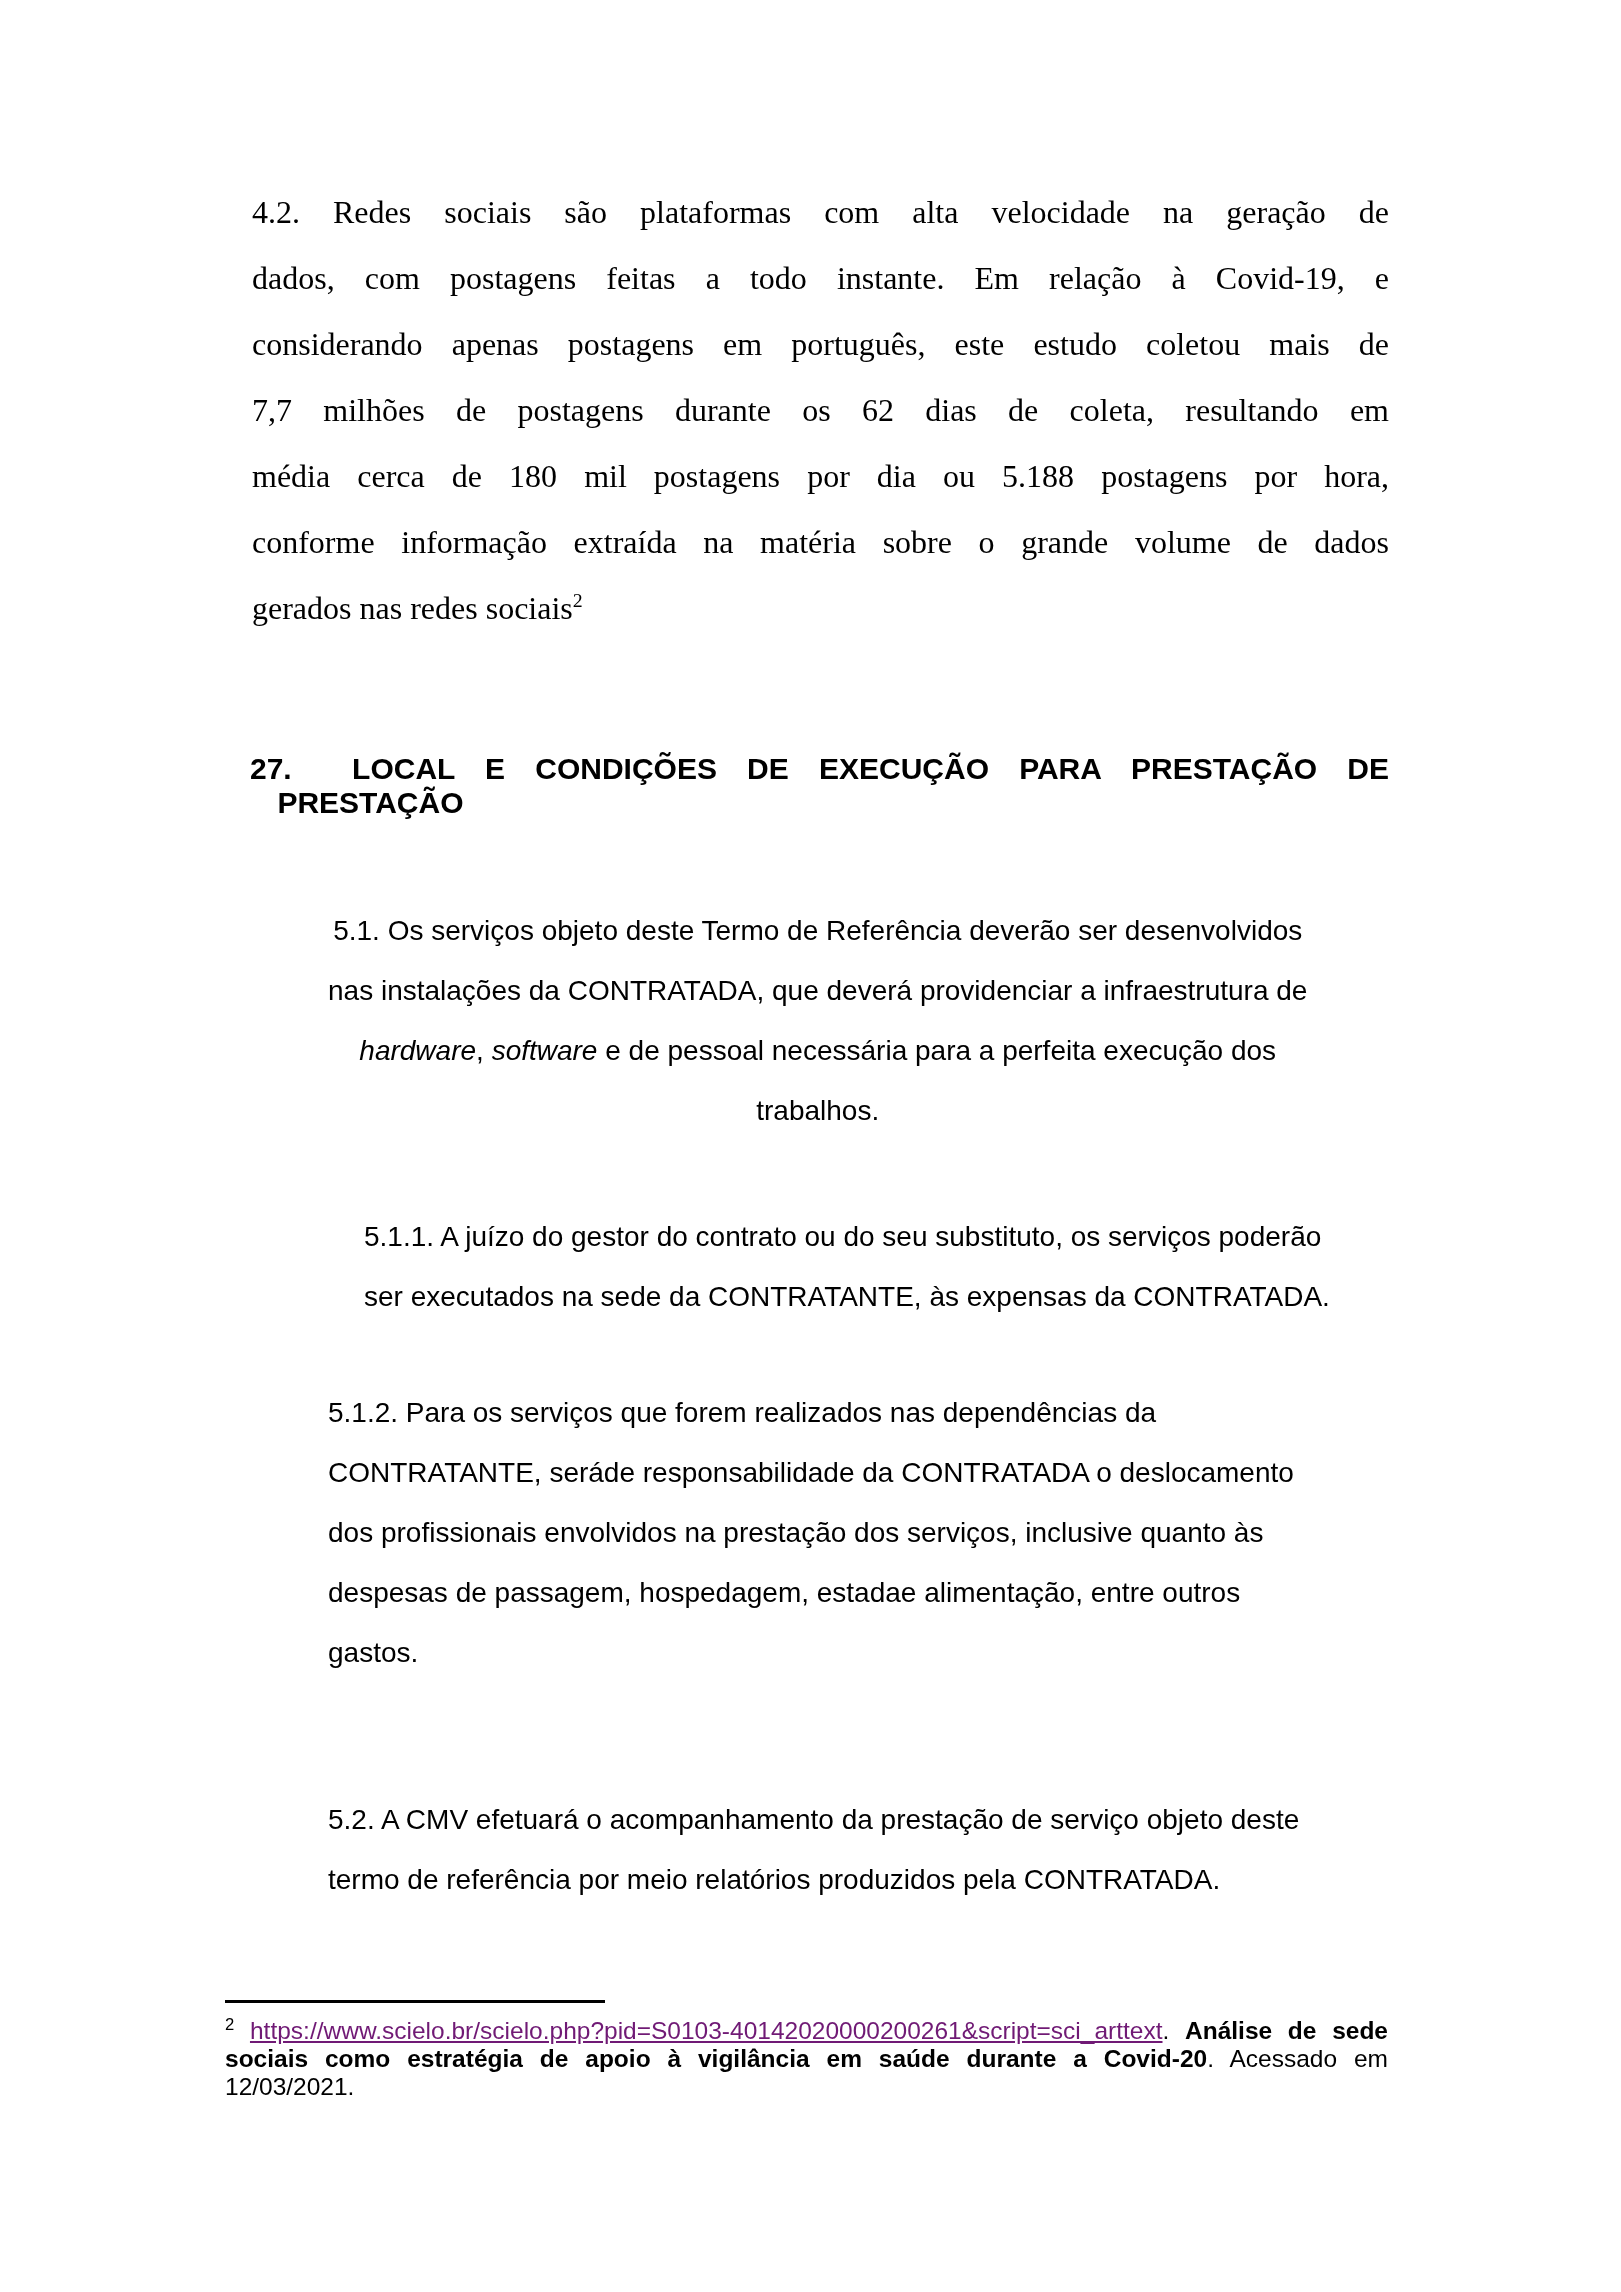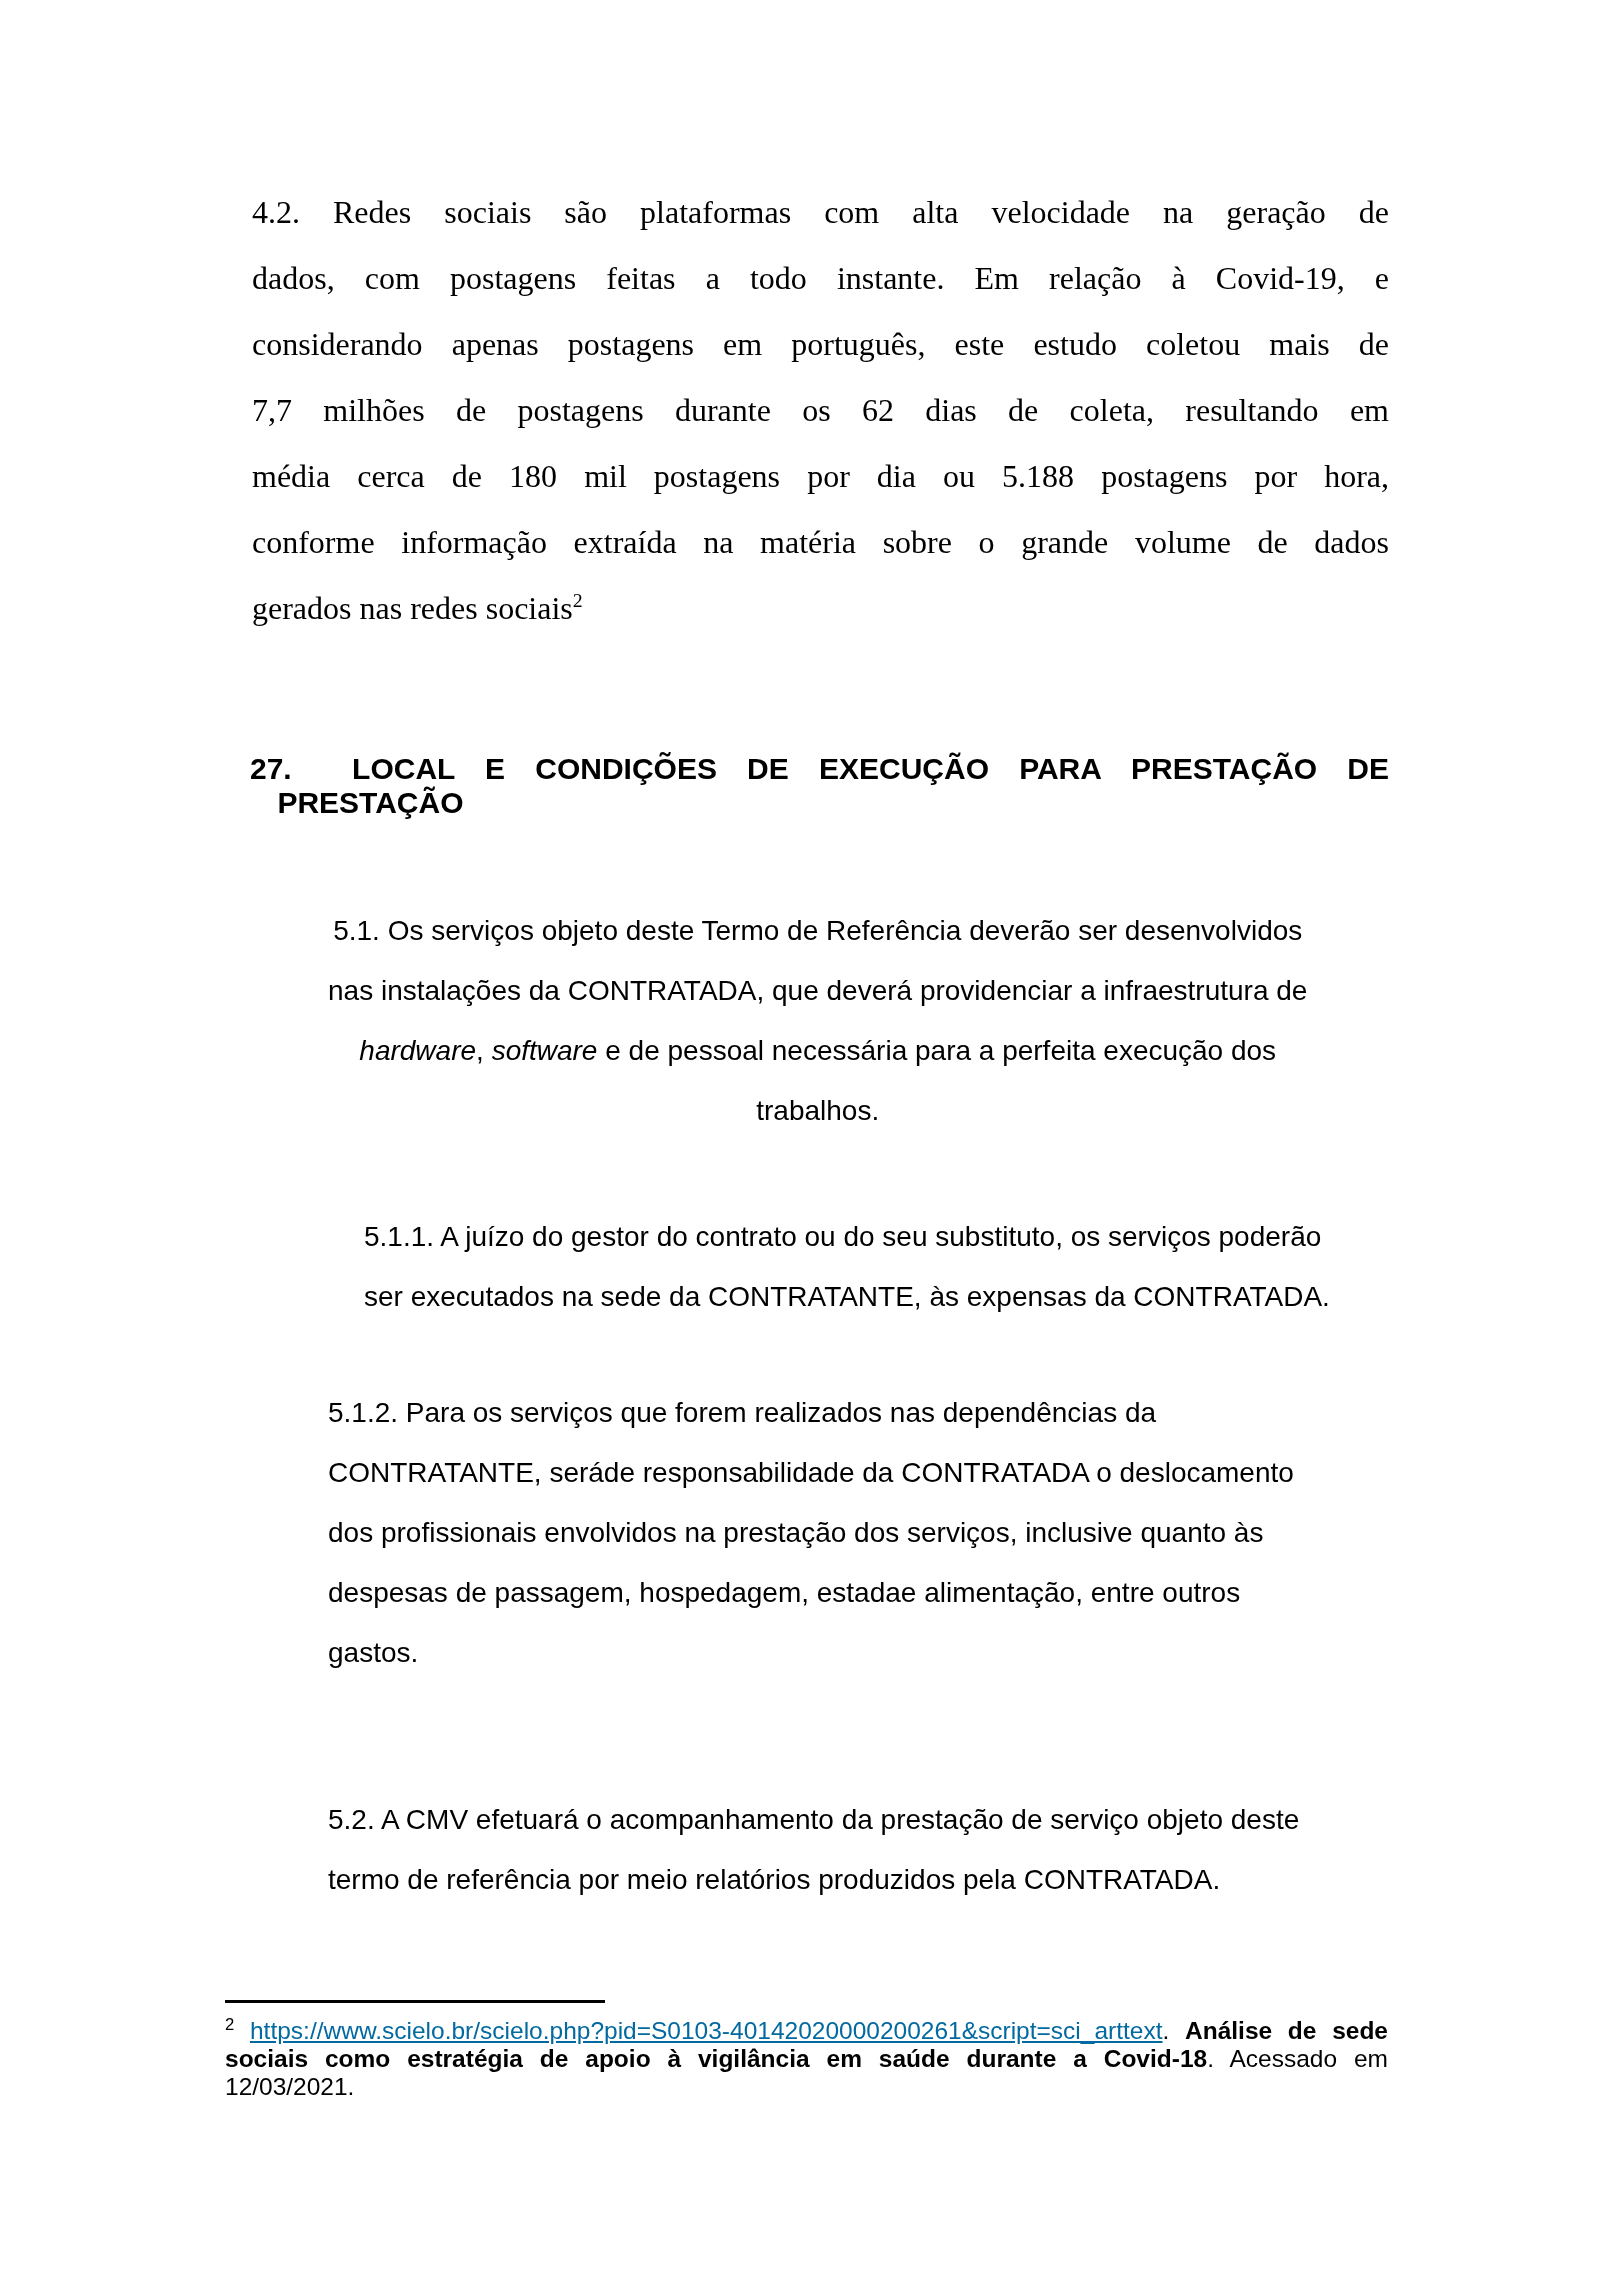--- a/index.html
+++ b/index.html
@@ -46,21 +46,21 @@
     left:225px;top:2000px;
     width:380px;height:2.9px;
     background:#000000;
   }
   #footnote{
     left:225px;top:2017px;width:1163px;
     font:24.5px/28px "Liberation Sans", sans-serif;
   }
   #footnote sup{font-size:0.68em;line-height:0;}
   .fn-link{
-    color:#0369a1;
+    color:#701a75;
     text-decoration:underline;
     cursor:pointer;
   }
   .b{font-weight:bold;}
   .i{font-style:italic;}
 </style>
 </head>
 <body>
 
 <div class="page">
@@ -102,18 +102,18 @@
 
   <div class="para sans" id="p52">
       <div class="ln">5.2. A CMV efetuará o acompanhamento da prestação de serviço objeto deste</div>
       <div class="ln">termo de referência por meio relatórios produzidos pela CONTRATADA.</div>
     </div>
 
   <div class="fn-rule"></div>
 
   <div class="para" id="footnote">
       <div class="ln jl"><sup>2</sup><span> </span><a class="fn-link">https://www.scielo.br/scielo.php?pid=S0103-40142020000200261&amp;script=sci_arttext</a><span>. </span><span class="b">Análise de sede</span></div>
-      <div class="ln jl"><span class="b">sociais como estratégia de apoio à vigilância em saúde durante a Covid-18</span><span>. Acessado em</span></div>
+      <div class="ln jl"><span class="b">sociais como estratégia de apoio à vigilância em saúde durante a Covid-20</span><span>. Acessado em</span></div>
       <div class="ln"><span>12/03/2021.</span></div>
     </div>
 
 </div>
 
 
 </body></html>

